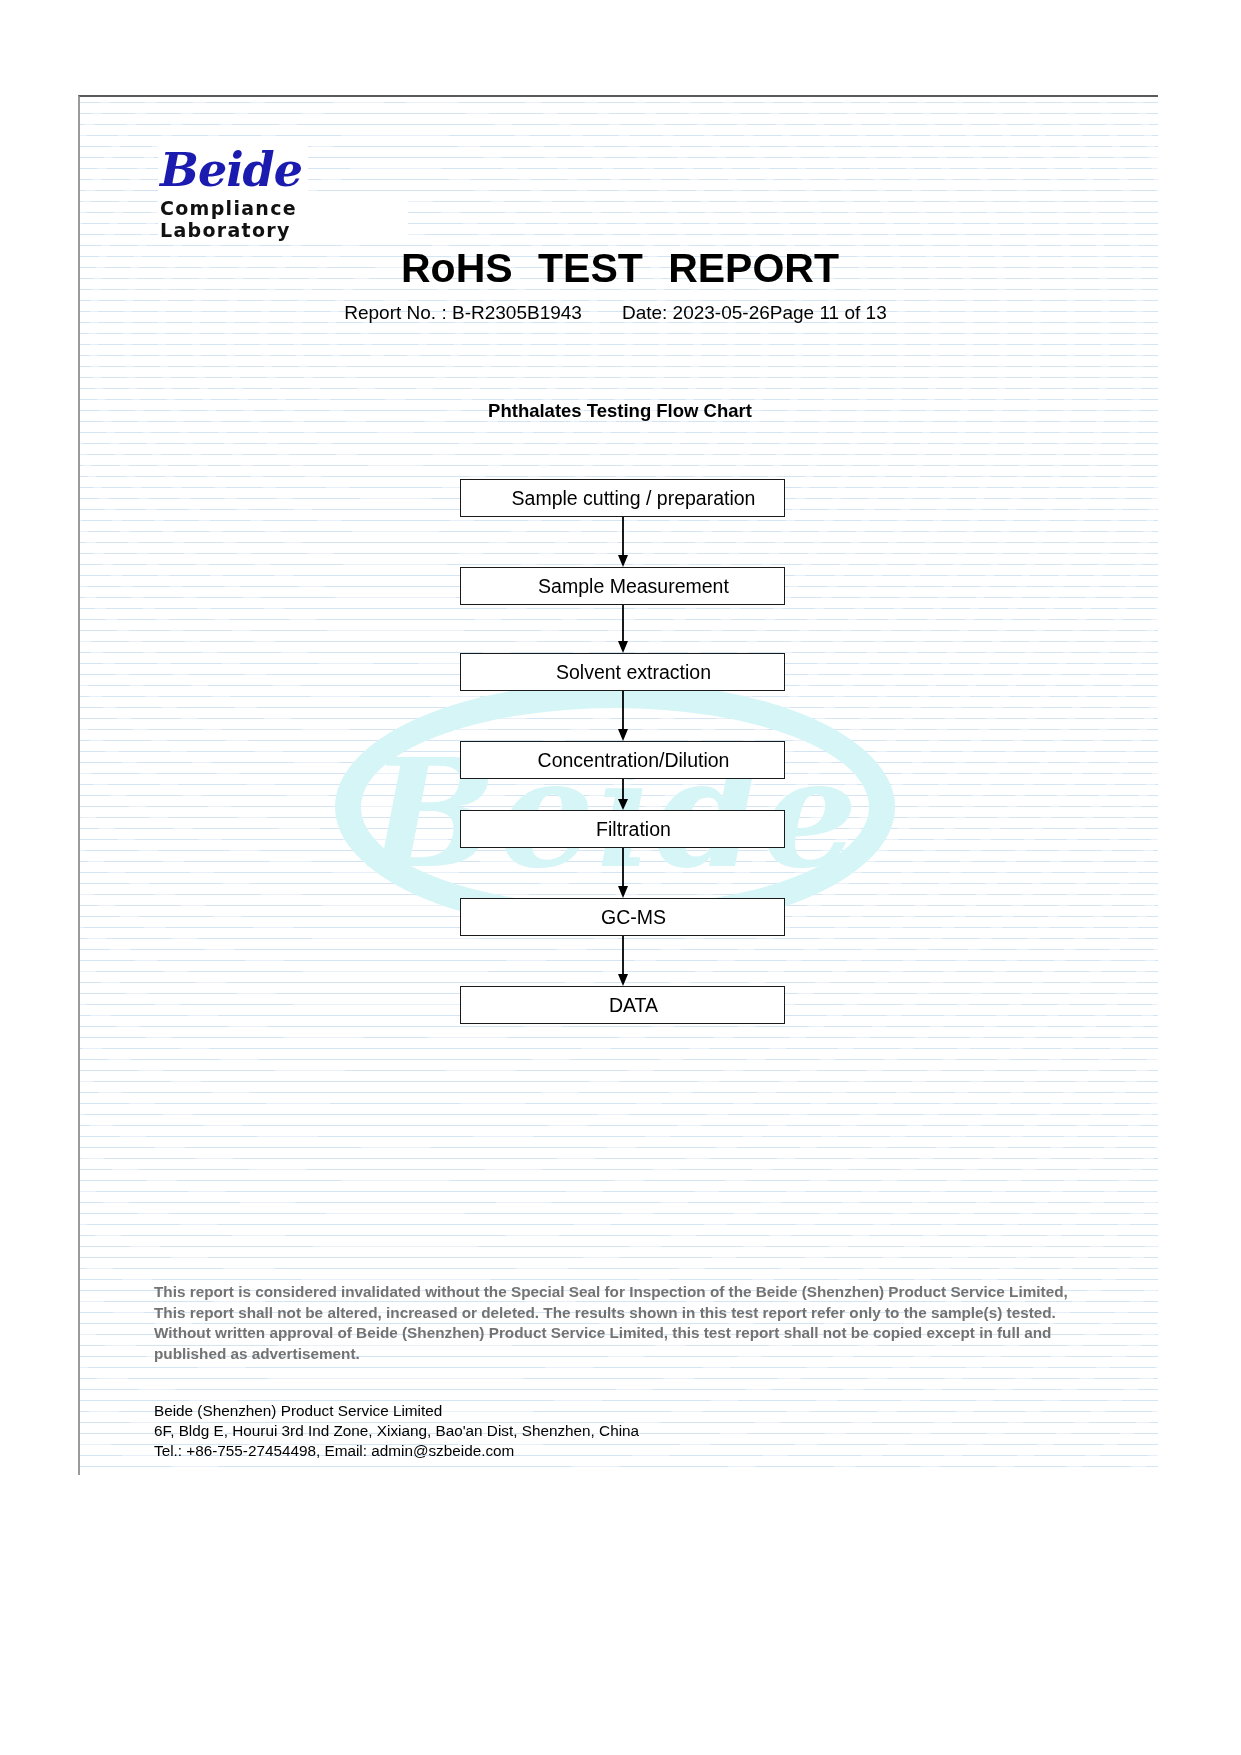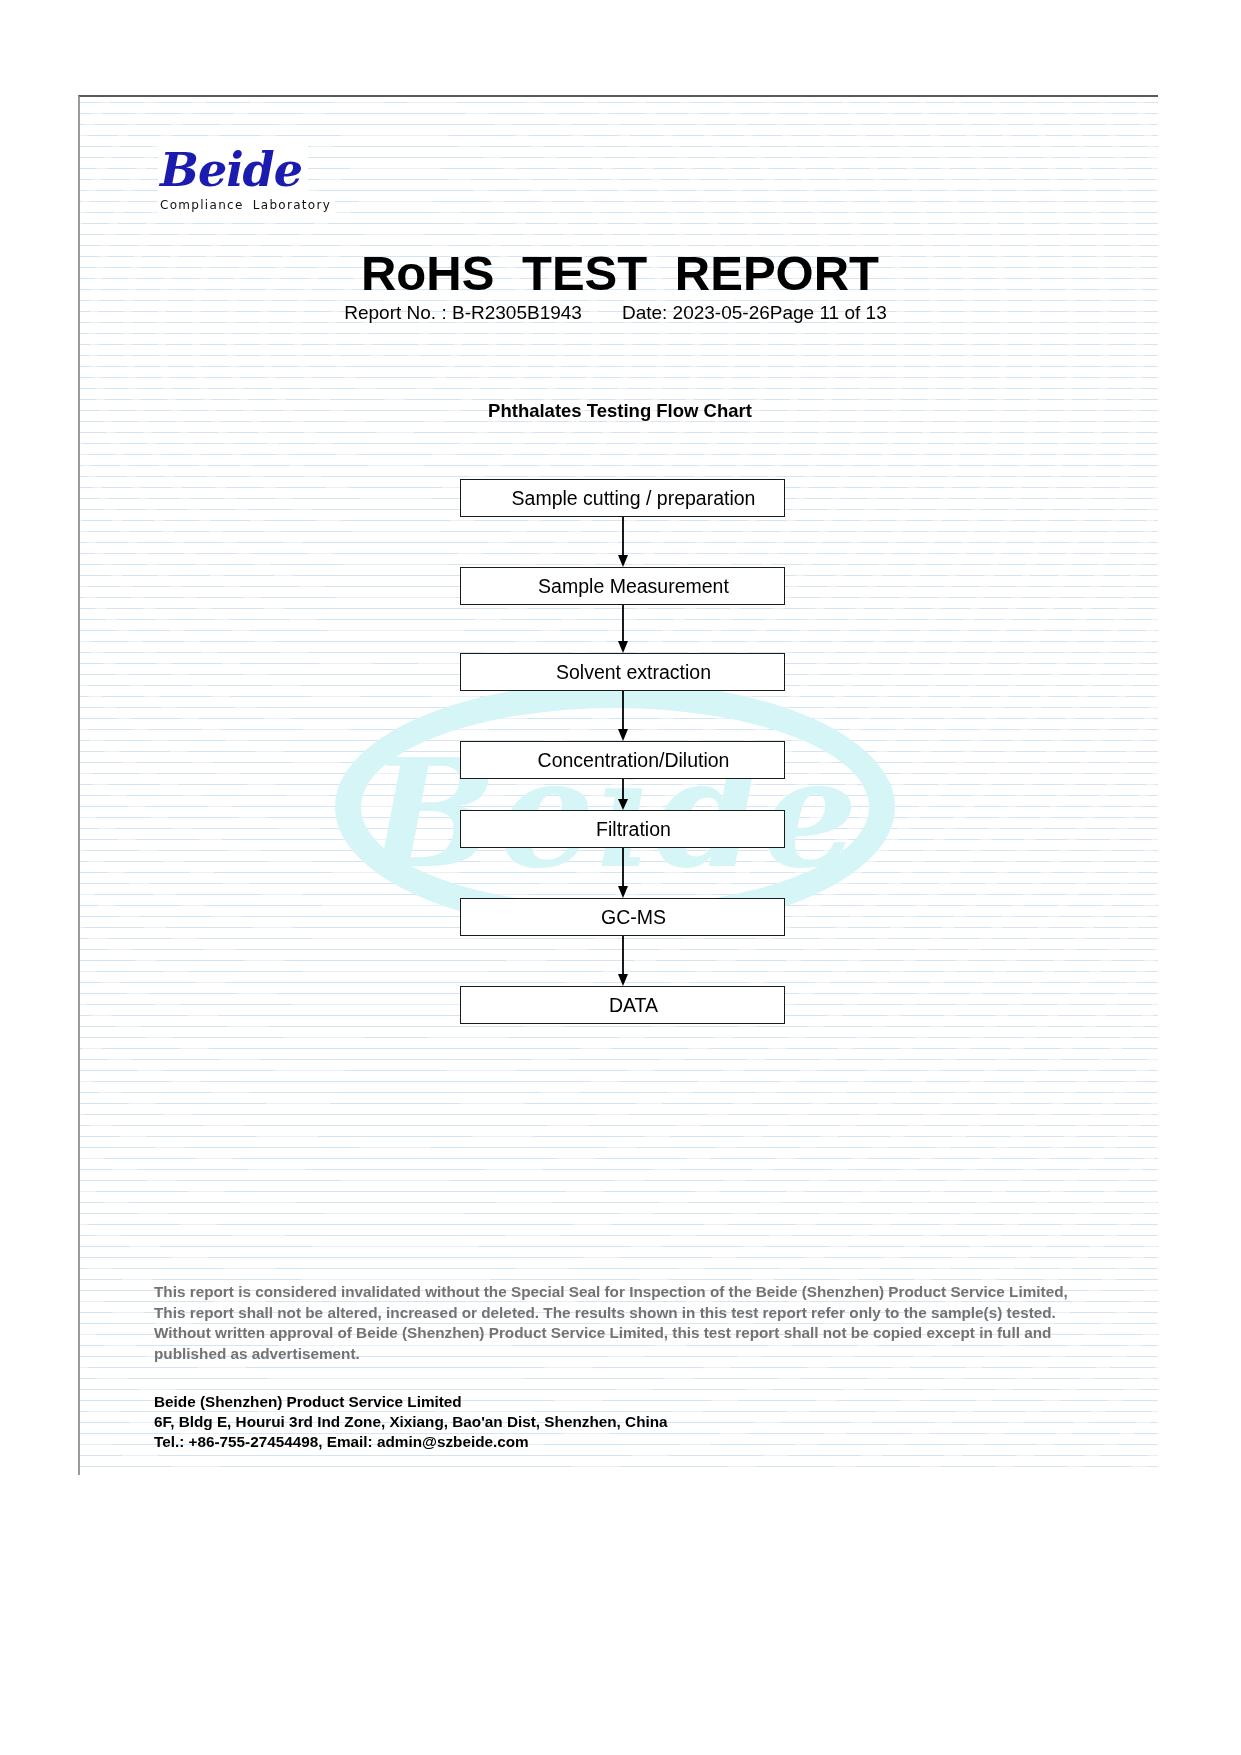--- a/index.html
+++ b/index.html
@@ -115,38 +115,38 @@
     line-height: 1;
     color: #1b1bb0;
     letter-spacing: -1px;
     background: #ffffff;
     display: inline-block;
     padding: 2px 6px 2px 2px;
   }
   #logo-sub {
     margin-top: 2px;
     font-family: "DejaVu Sans", sans-serif;
-    font-size: 12px;
-    font-weight: 400;
+    font-size: 19px;
+    font-weight: 700;
     color: #111111;
     letter-spacing: 1.3px;
     word-spacing: 4px;
     background: #ffffff;
     display: inline-block;
     padding: 0 4px 1px 2px;
   }
 
   
   #report-title {
     position: absolute;
     left: 0;
     top: 148px;
     width: 1080px;
     text-align: center;
-    font-size: 49px;
+    font-size: 41px;
     font-weight: bold;
     color: #000000;
     letter-spacing: 0px;
     word-spacing: 14px;
   }
 
   
   #meta-row {
     position: absolute;
     left: 70px;
@@ -212,23 +212,23 @@
     z-index: 2;
   }
   #disclaimer {
     font-size: 15.3px;
     font-weight: bold;
     line-height: 1.35;
     color: #737373;
     text-align: left;
   }
   #address-block {
-    margin-top: 27px;
+    margin-top: 36px;
     font-size: 15.3px;
-    font-weight: bold;
+    font-weight: normal;
     line-height: 1.32;
     color: #000000;
   }
   #address-block div { white-space: nowrap; }
 </style>
 </head>
 <body>
 
 <div id="page">
 

